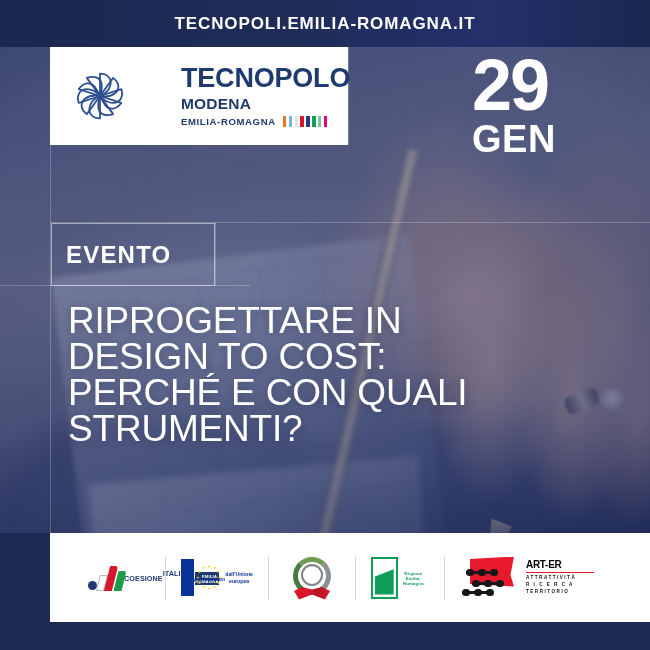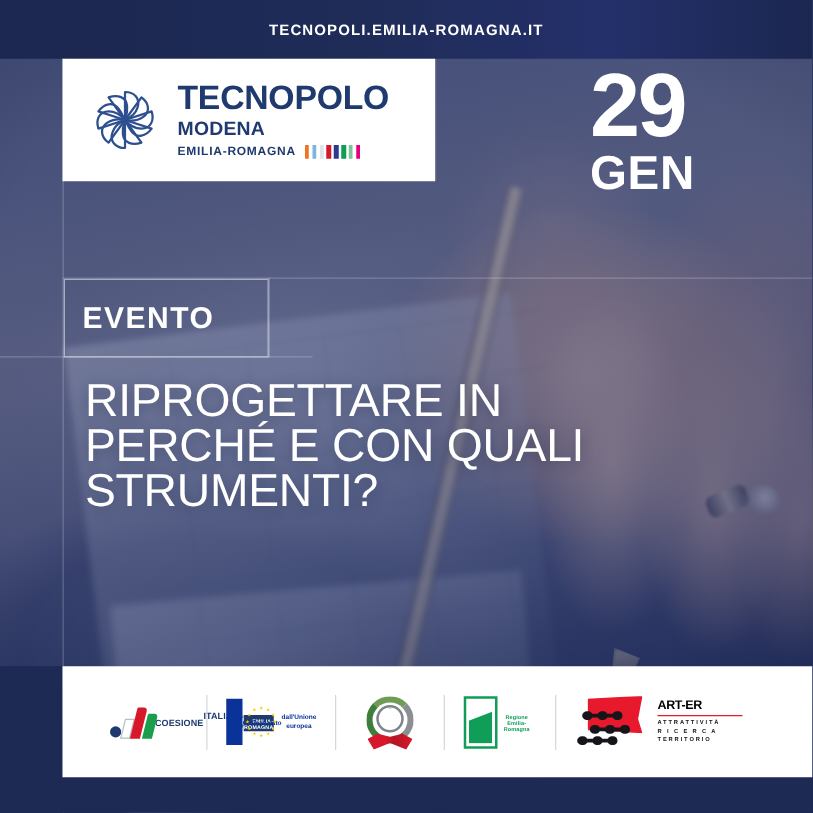--- a/index.html
+++ b/index.html
@@ -91,27 +91,27 @@
   .gl.v3 { left:215px; top:222px; width:1px;  height:64px; }
 
   
   .topband {
     position:absolute; left:0; top:0; width:650px; height:47px;
     background:linear-gradient(90deg,#1b2750 0%,#1f2c58 45%,#24306a 75%,#1b2750 100%);
   }
   .url {
     position:absolute; left:0; top:0; width:650px; height:47px;
     display:flex; align-items:center; justify-content:center;
-    color:#ffffff; font-size:12px; font-weight:bold; letter-spacing:.9px;
+    color:#ffffff; font-size:17px; font-weight:bold; letter-spacing:.9px;
   }
 
   
   .logobox {
     position:absolute; left:50px; top:47px; width:298px; height:98px;
-    background:#ffffff; display:flex; align-items:center; padding-left:22px;
+    background:#ffffff; display:flex; align-items:center; padding-left:22px;gap:39px;
   }
   .pinwheel { width:56px; height:56px; flex:0 0 56px; }
   .logotext { margin-left:14px; }
   .logotext .l1 {
     font-size:27px; font-weight:bold; color:#1f3a6e; letter-spacing:-.2px; line-height:1;
   }
   .logotext .l2 {
     font-size:15.5px; font-weight:bold; color:#1f3a6e; letter-spacing:.2px;
     line-height:1; margin-top:4px;
   }
@@ -310,20 +310,21 @@
     <div class="d">29</div>
     <div class="m">GEN</div>
   </div>
 
   <div class="evento">
     <span>EVENTO</span>
   </div>
 
   <div class="title">
       <div>RIPROGETTARE IN</div>
+      <div>DESIGN TO COST:</div>
       <div>PERCHÉ E CON QUALI</div>
       <div>STRUMENTI?</div>
     </div>
 
   <div class="leftband"></div>
   <div class="footer">
 
     <div class="flogo coesione">
       <div class="marks">
         <div class="mk m4"></div>

